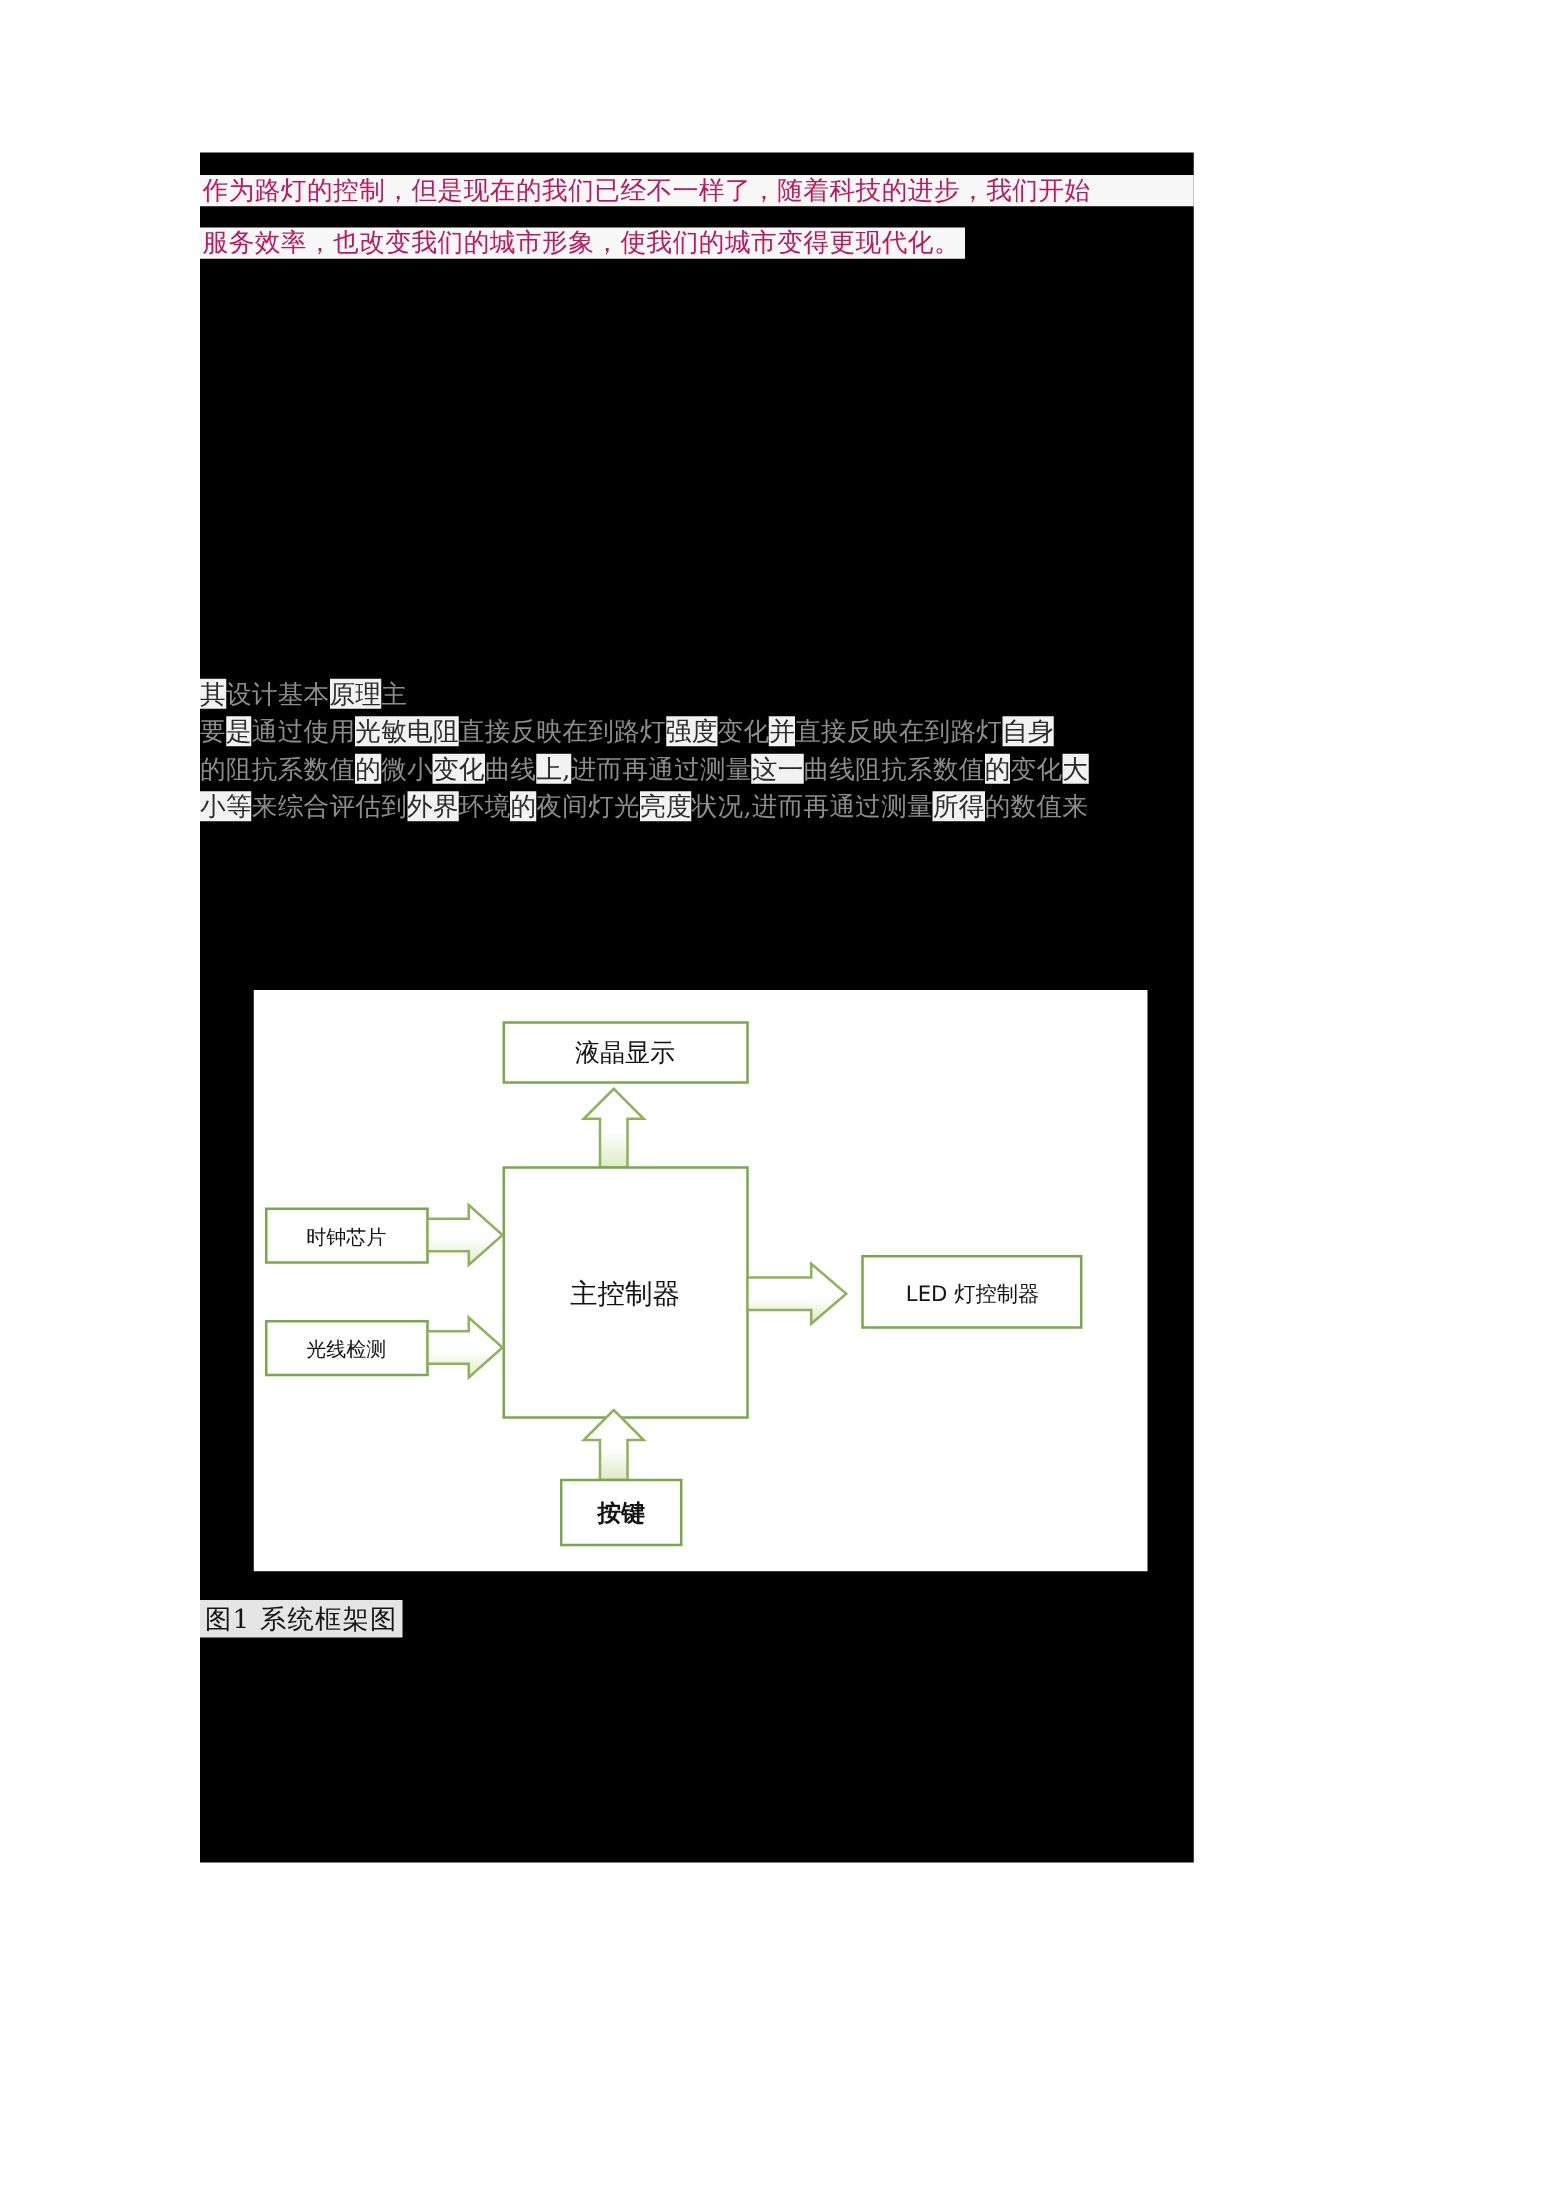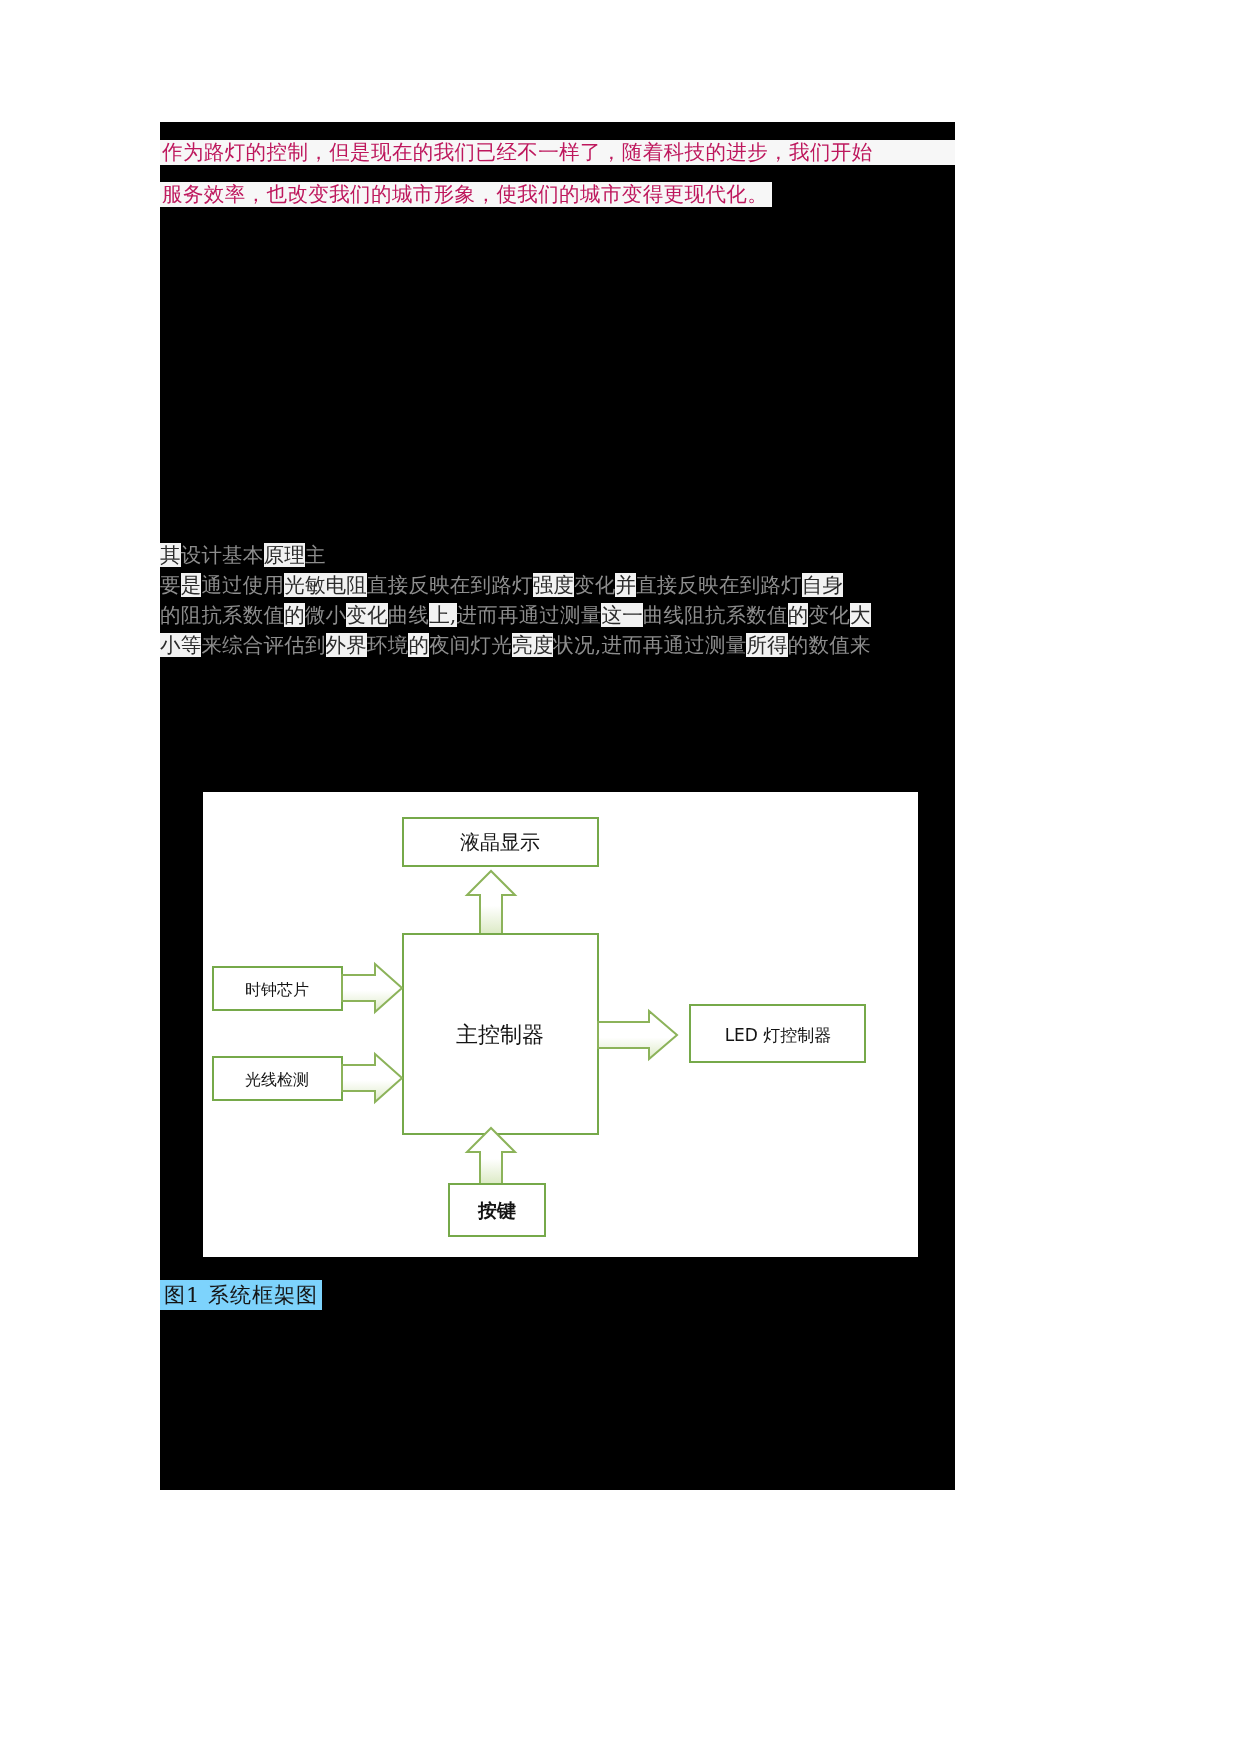--- a/index.html
+++ b/index.html
@@ -67,21 +67,21 @@
   }
   .diagram{position:absolute;left:0;top:0;width:715px;height:465px;}
 
   
   .caption{
     position:absolute;
     left:160px; top:1280px;
     font-size:21px;
     line-height:28px;
     color:#151515;
-    background:#7dd3fc;
+    background:#e5e5e5;
     padding:1px 4px;
     letter-spacing:1px;
     white-space:nowrap;
     font-family:"DejaVu Serif","Liberation Serif",serif;
   }
 </style>
 </head>
 <body>
 
 <div class="page">

